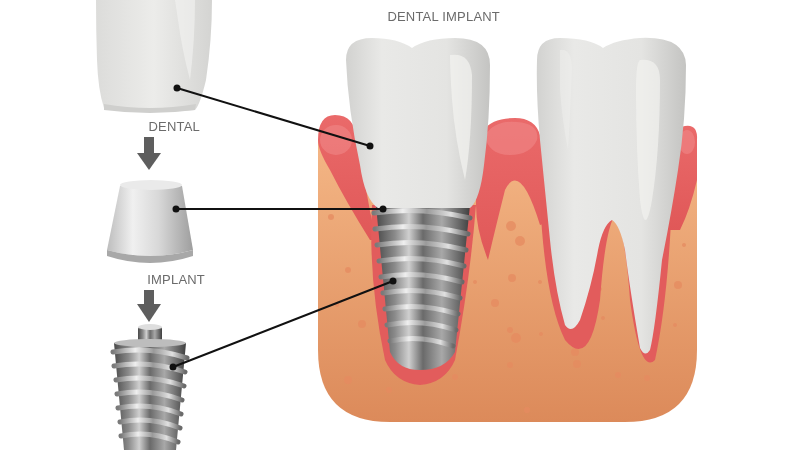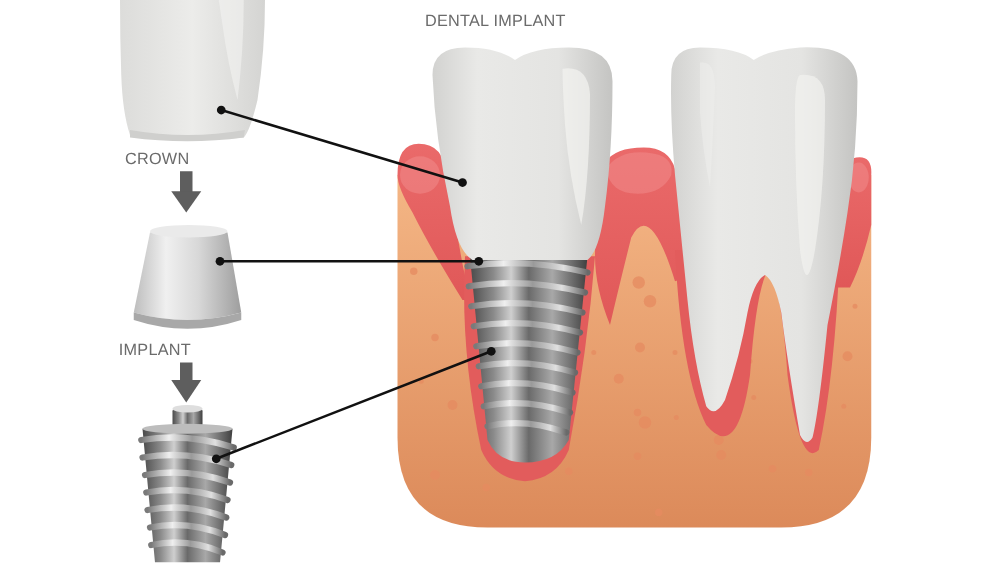--- a/index.html
+++ b/index.html
@@ -3,21 +3,21 @@
   <meta charset="utf-8">
   <style>
     html, body { margin: 0; padding: 0; background: #ffffff; }
     body { width: 800px; height: 450px; overflow: hidden; position: relative; font-family: "Liberation Sans", sans-serif; }
     #stage { position: absolute; left: 0; top: 0; width: 800px; height: 450px; }
     .label {
       position: absolute;
       color: #6b6b6b;
       font-size: 13px;
       letter-spacing: 0.2px;
-      text-align: left;
+      text-align: right;
       font-family: "Liberation Sans", sans-serif;
     }
     #title-label { left: 340px; top: 9px; width: 160px; font-size: 13px; }
     #crown-label { left: 100px; top: 119px; width: 100px; }
     #abutment-label { left: 95px; top: 272px; width: 110px; }
   </style>
 </head>
 <body>
 
 <div id="stage">
@@ -191,15 +191,15 @@
       <circle cx="176" cy="209" r="3.5" stroke="none"></circle>
       <circle cx="383" cy="209" r="3.5" stroke="none"></circle>
 
       <line x1="173" y1="367" x2="393" y2="281"></line>
       <circle cx="173" cy="367" r="3.5" stroke="none"></circle>
       <circle cx="393" cy="281" r="3.5" stroke="none"></circle>
     </g>
   </svg>
 
   <div id="title-label" class="label">DENTAL IMPLANT</div>
-  <div id="crown-label" class="label">CROWN</div>
+  <div id="crown-label" class="label">DENTAL</div>
   <div id="abutment-label" class="label">IMPLANT</div>
 </div>
 
 </body></html>

